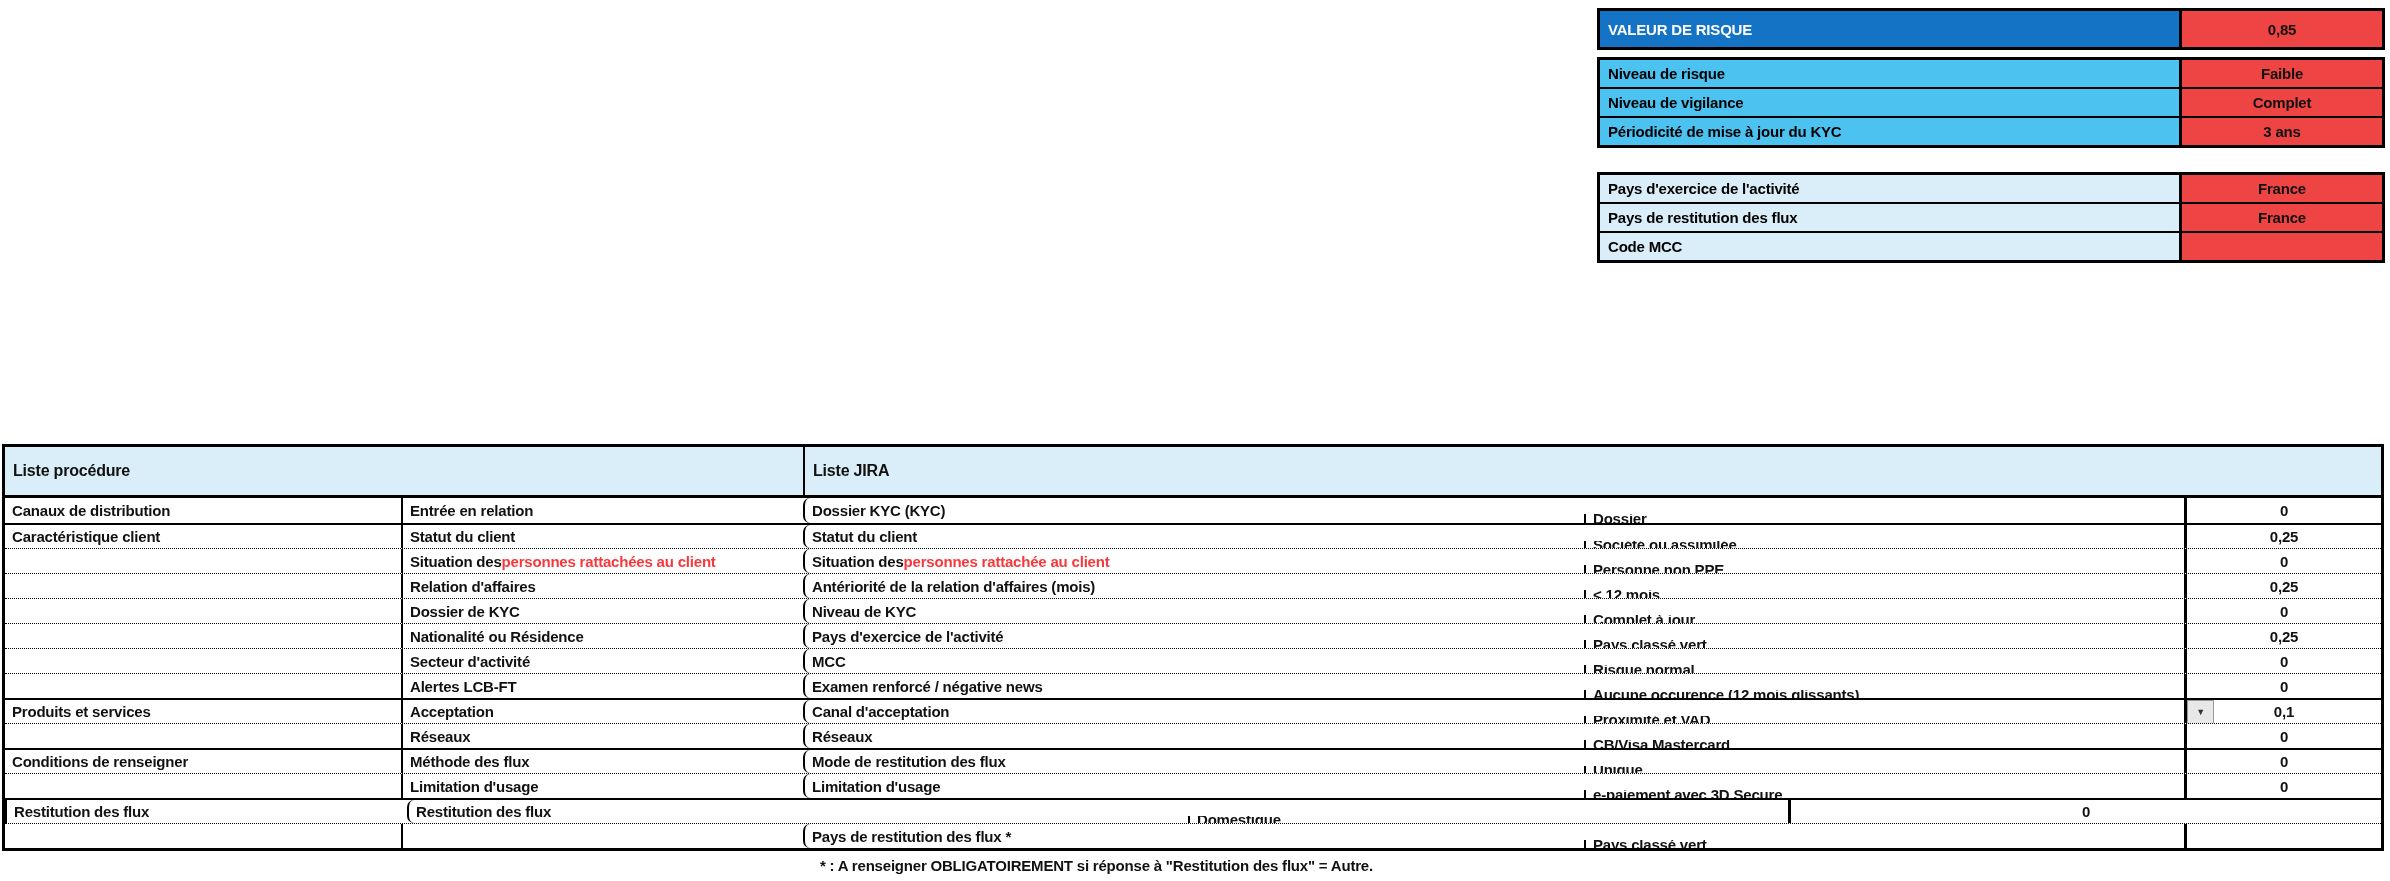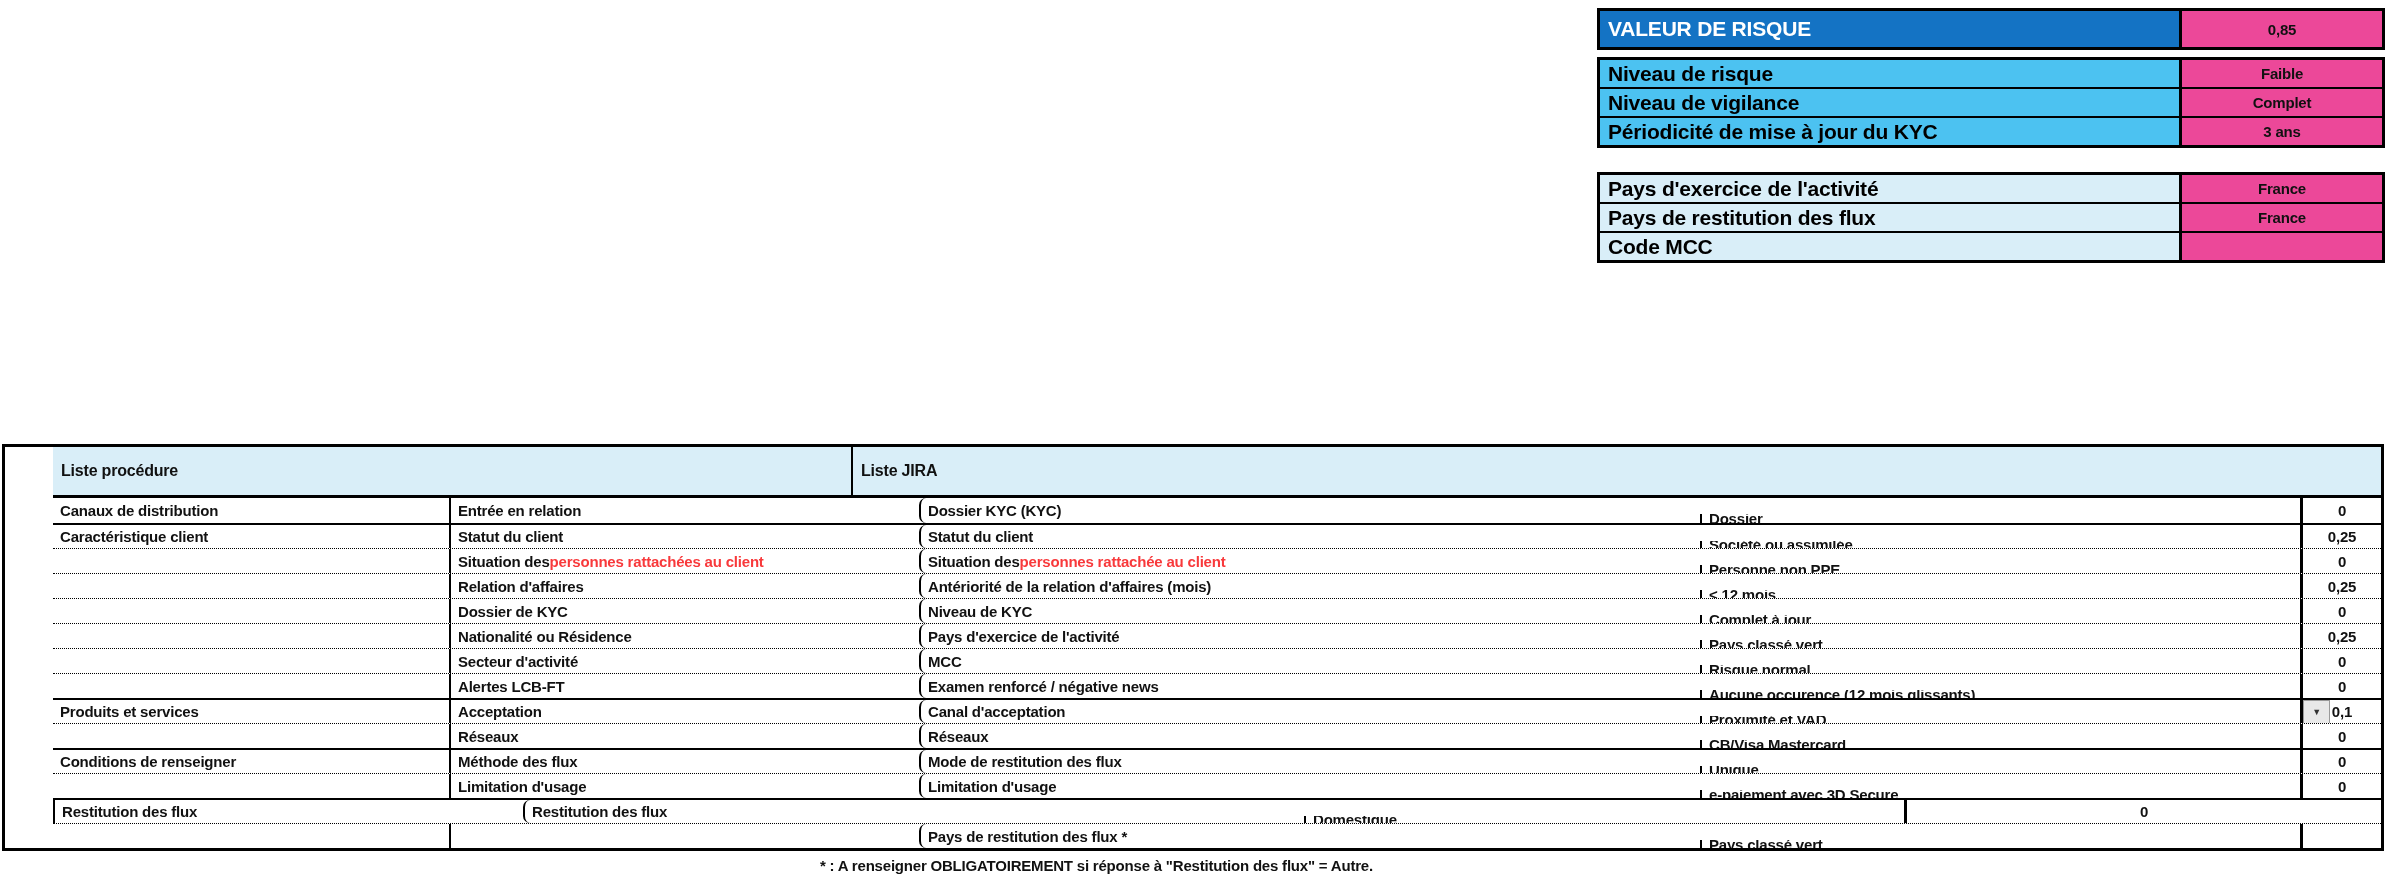--- a/index.html
+++ b/index.html
@@ -3,43 +3,43 @@
 <meta charset="utf-8">
 <style>
   html,body{margin:0;padding:0;background:#fff;}
   .stage{position:relative;width:2390px;height:881px;background:#fff;
          font-family:"Liberation Sans",sans-serif;font-weight:700;color:#111;
          letter-spacing:-0.2px;}
   
   .mini{position:absolute;left:1597px;width:788px;border:3px solid #000;box-sizing:border-box;}
   .mini-row{display:flex;height:27px;}
   .mini-row + .mini-row{border-top:2px solid #000;}
-  .mini-label{flex:1;display:flex;align-items:center;padding-left:8px;font-size:21px;}
-  .mini-value{width:200px;border-left:3px solid #000;background:#ec4899;display:flex;
+  .mini-label{flex:1;display:flex;align-items:center;padding-left:8px;font-size:15px;}
+  .mini-value{width:200px;border-left:3px solid #000;background:#ef4444;display:flex;
               align-items:center;justify-content:center;font-size:15px;}
   #risk-table{top:8px;}
   #risk-table .mini-row{height:36px;}
   #risk-table .mini-label{background:#1473C4;color:#fff;}
   #levels-table{top:57px;}
   #levels-table .mini-label{background:#4CC2F1;color:#000;}
   #country-table{top:172px;}
   #country-table .mini-label{background:#D9EEF8;color:#000;}
   
-  .main{position:absolute;left:2px;top:444px;width:2382px;border:3px solid #000;box-sizing:border-box;padding-left:48px;}
+  .main{position:absolute;left:2px;top:444px;width:2382px;border:3px solid #000;box-sizing:border-box;}
   .mt-header{display:flex;height:48px;background:#D9EEF8;border-bottom:3px solid #000;}
   .mt-hcell{display:flex;align-items:center;padding-left:8px;font-size:16px;box-sizing:border-box;}
   .mt-hp{width:798px;}
   .mt-hj{flex:1;border-left:2px solid #000;}
   .t-row{display:flex;height:25px;box-sizing:border-box;background:#fff;}
   .t-row.solid{border-top:2px solid #000;justify-content:flex-end;}
   .t-row.dotted{border-top:1px dotted #000;}
   .c{display:flex;align-items:center;padding-left:7px;font-size:15px;box-sizing:border-box;
      white-space:nowrap;overflow:hidden;}
   .c1{width:396px;}
-  .c2{width:470px;border-left:2px solid #000;}
+  .c2{width:402px;border-left:2px solid #000;}
   .c3{width:781px;border-left:2px solid #000;border-radius:7px;}
   .c4{width:600px;border-left:2px solid #000;margin-top:16px;}
   .c5{flex:1;border-left:3px solid #000;justify-content:center;padding-left:0;position:relative;}
   .red{color:#F8393B;}
   .dd-btn{position:absolute;left:0;top:0;width:27px;height:24px;background:#E8E8E8;
           border:1px solid #9A9A9A;box-sizing:border-box;display:flex;align-items:center;
           justify-content:center;cursor:pointer;}
   .dd-glyph{font-size:9px;color:#333;font-weight:400;}
   .footnote{position:absolute;left:820px;top:857px;font-size:15px;}
 </style>

